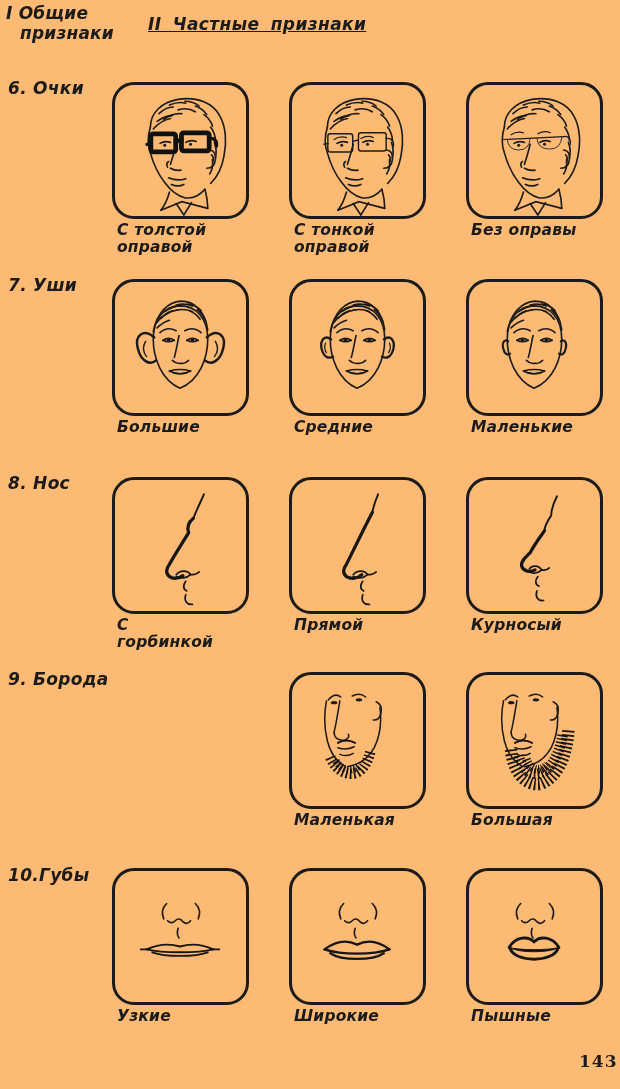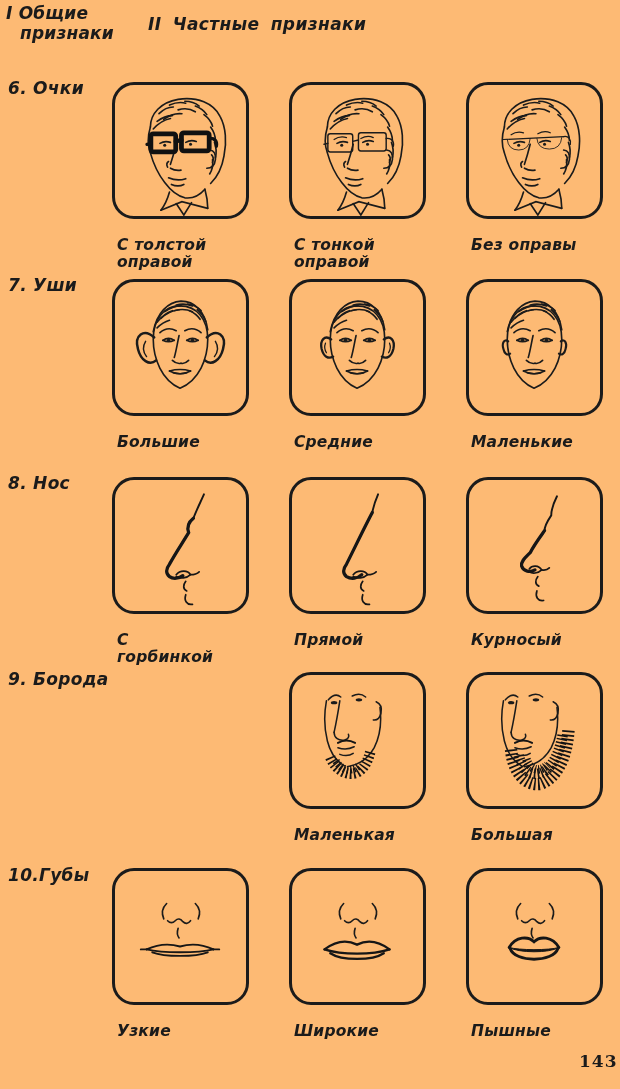--- a/index.html
+++ b/index.html
@@ -3,26 +3,26 @@
 <meta charset="utf-8">
 <style>
   html,body{margin:0;padding:0;background:#e8e8e6;}
   .page{position:relative;width:620px;height:1089px;background:#fdba74;
         font-family:"DejaVu Sans",sans-serif;color:#1b1b1b;overflow:hidden;}
   .h-left{position:absolute;left:6px;top:3px;width:116px;
           font:italic bold 17px/1.18 "DejaVu Sans",sans-serif;
           padding-left:14px;text-indent:-14px;letter-spacing:.2px;}
   .h-right{position:absolute;left:148px;top:15px;
            font:italic bold 17px/1.1 "DejaVu Sans",sans-serif;
-           letter-spacing:.4px;word-spacing:5px;}
+           letter-spacing:.4px;word-spacing:5px;text-decoration:underline;}
   .row-label{position:absolute;left:8px;
              font:italic bold 17px/1.1 "DejaVu Sans",sans-serif;letter-spacing:.3px;text-align:center;}
   .cell{position:absolute;width:140px;}
   .box{width:131px;height:131px;border:3px solid #1b1b1b;border-radius:22px;}
-  .caption{margin-top:18px;padding-left:5px;max-width:108px;
+  .caption{margin-top:3px;padding-left:5px;max-width:108px;
            font:italic bold 15.5px/1.12 "DejaVu Sans",sans-serif;letter-spacing:.2px;}
   .page-num{position:absolute;left:579px;top:1051px;
             font:bold 17px "DejaVu Serif",serif;letter-spacing:1px;}
   svg{display:block;}
 </style>
 </head>
 <body>
 
 <svg width="0" height="0" style="position:absolute" aria-hidden="true">
 <defs>

